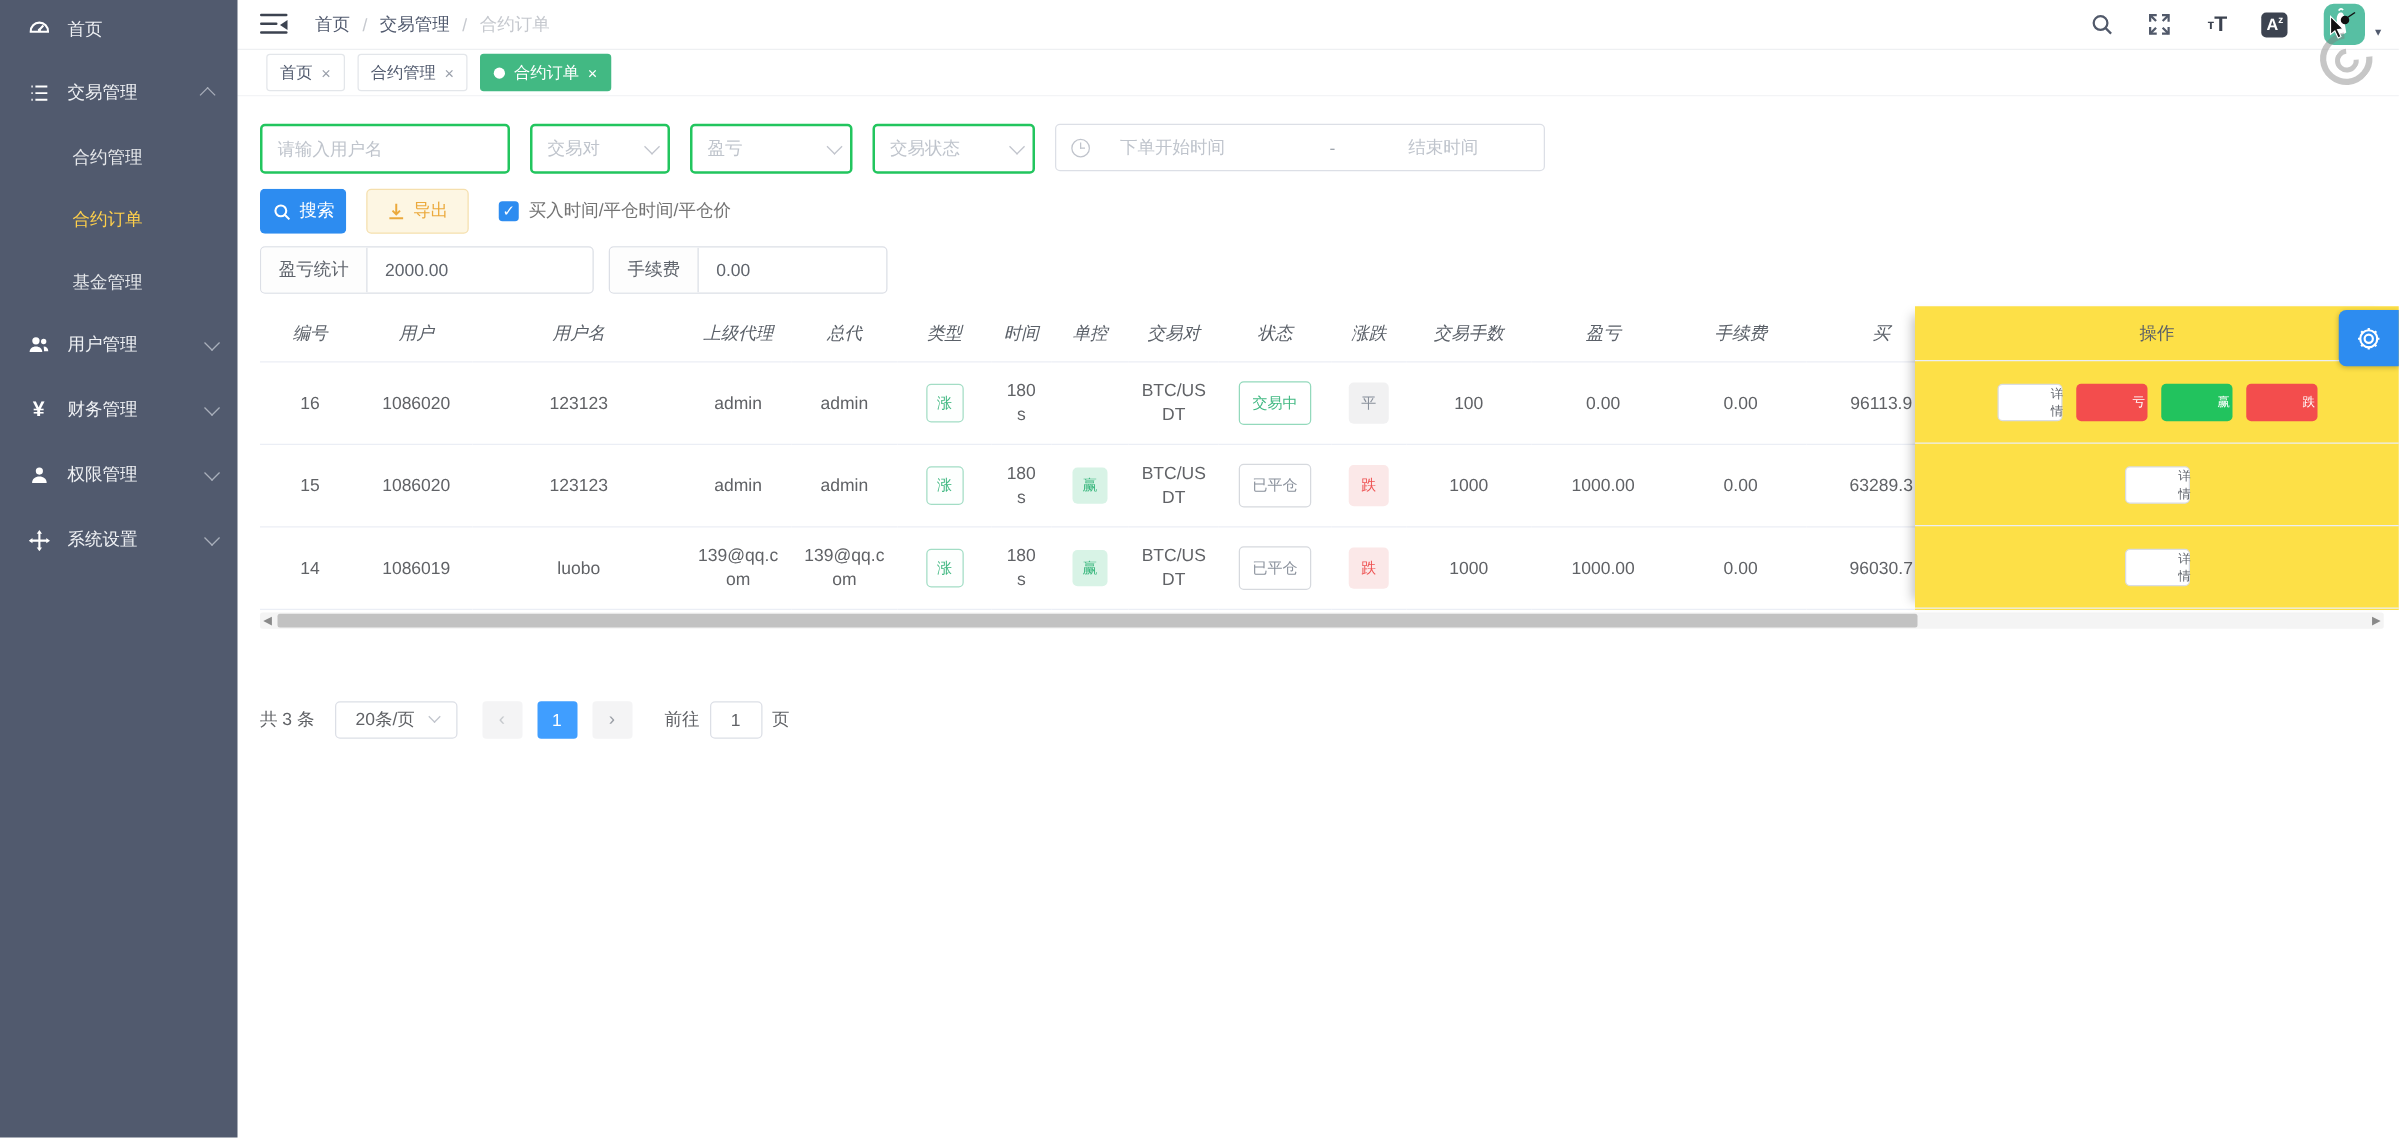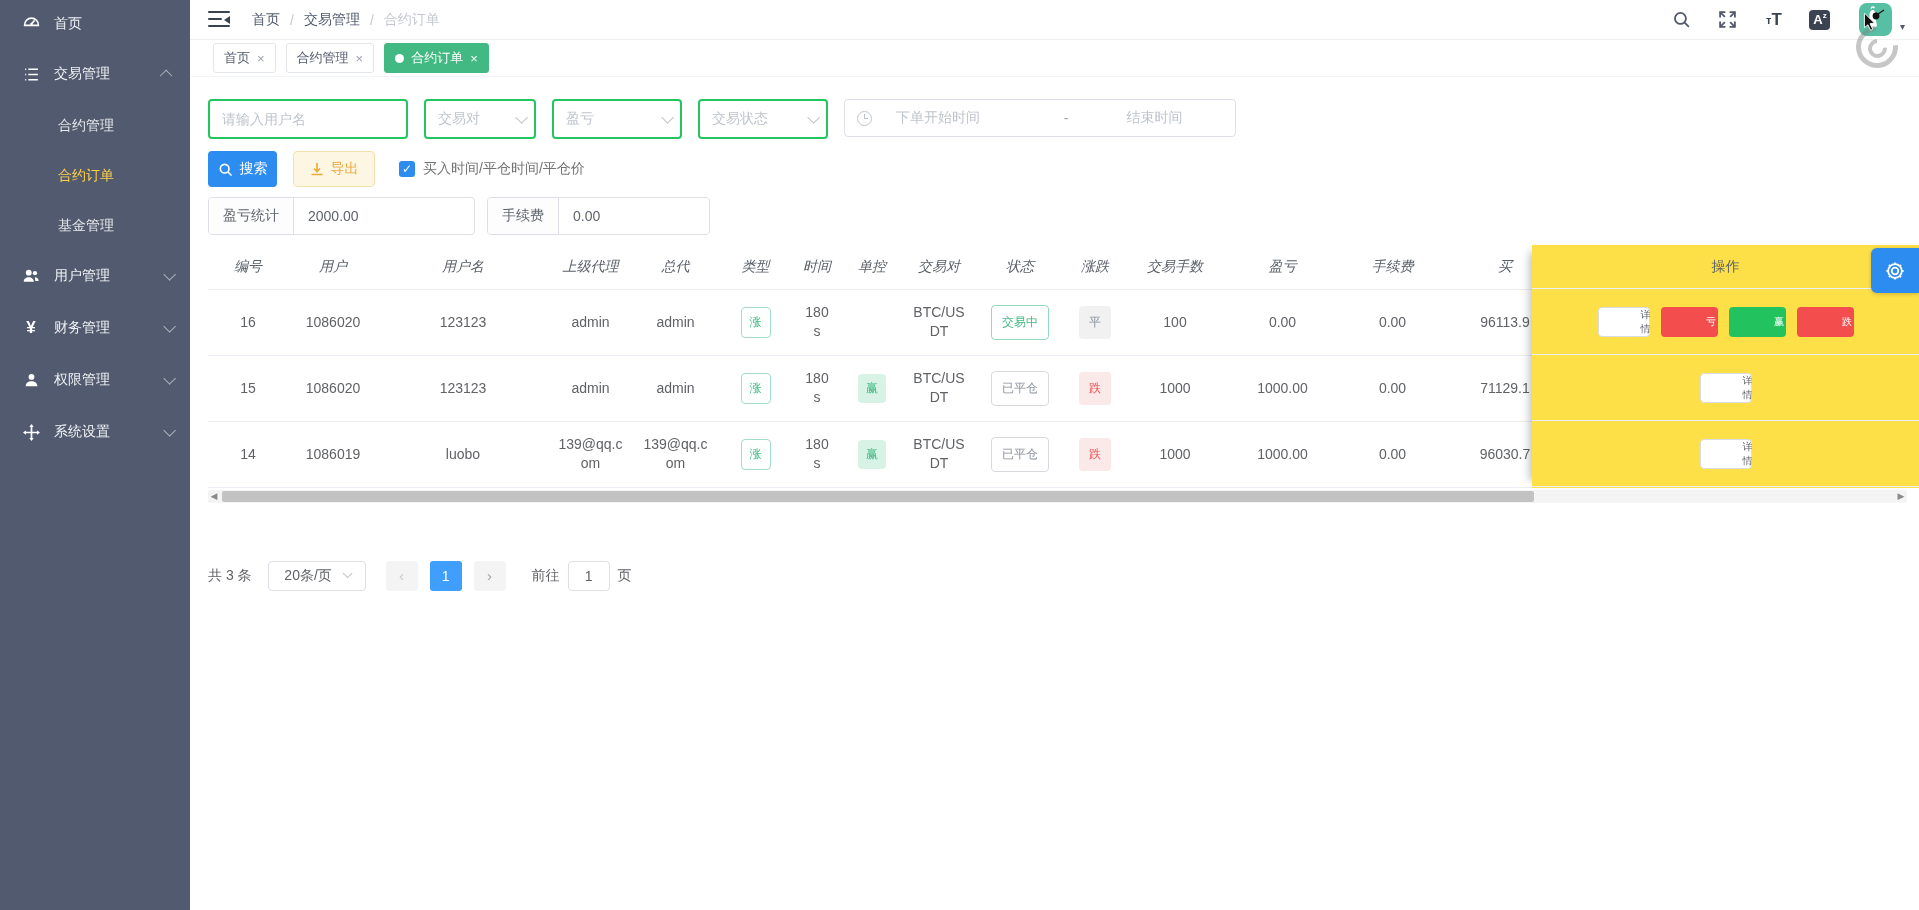--- a/index.html
+++ b/index.html
@@ -387,21 +387,21 @@
             <td>admin</td>
             <td><span class="tg tg-type">涨</span></td>
             <td>180 s</td>
             <td><span class="tg tg-win">赢</span></td>
             <td>BTC/USDT</td>
             <td><span class="tg tg-closed">已平仓</span></td>
             <td><span class="tg tg-down">跌</span></td>
             <td>1000</td>
             <td>1000.00</td>
             <td>0.00</td>
-            <td>71129.1</td>
+            <td>63289.3</td>
           </tr>
           <tr>
             <td>14</td>
             <td>1086019</td>
             <td>luobo</td>
             <td>139@qq.com</td>
             <td>139@qq.com</td>
             <td><span class="tg tg-type">涨</span></td>
             <td>180 s</td>
             <td><span class="tg tg-win">赢</span></td>

